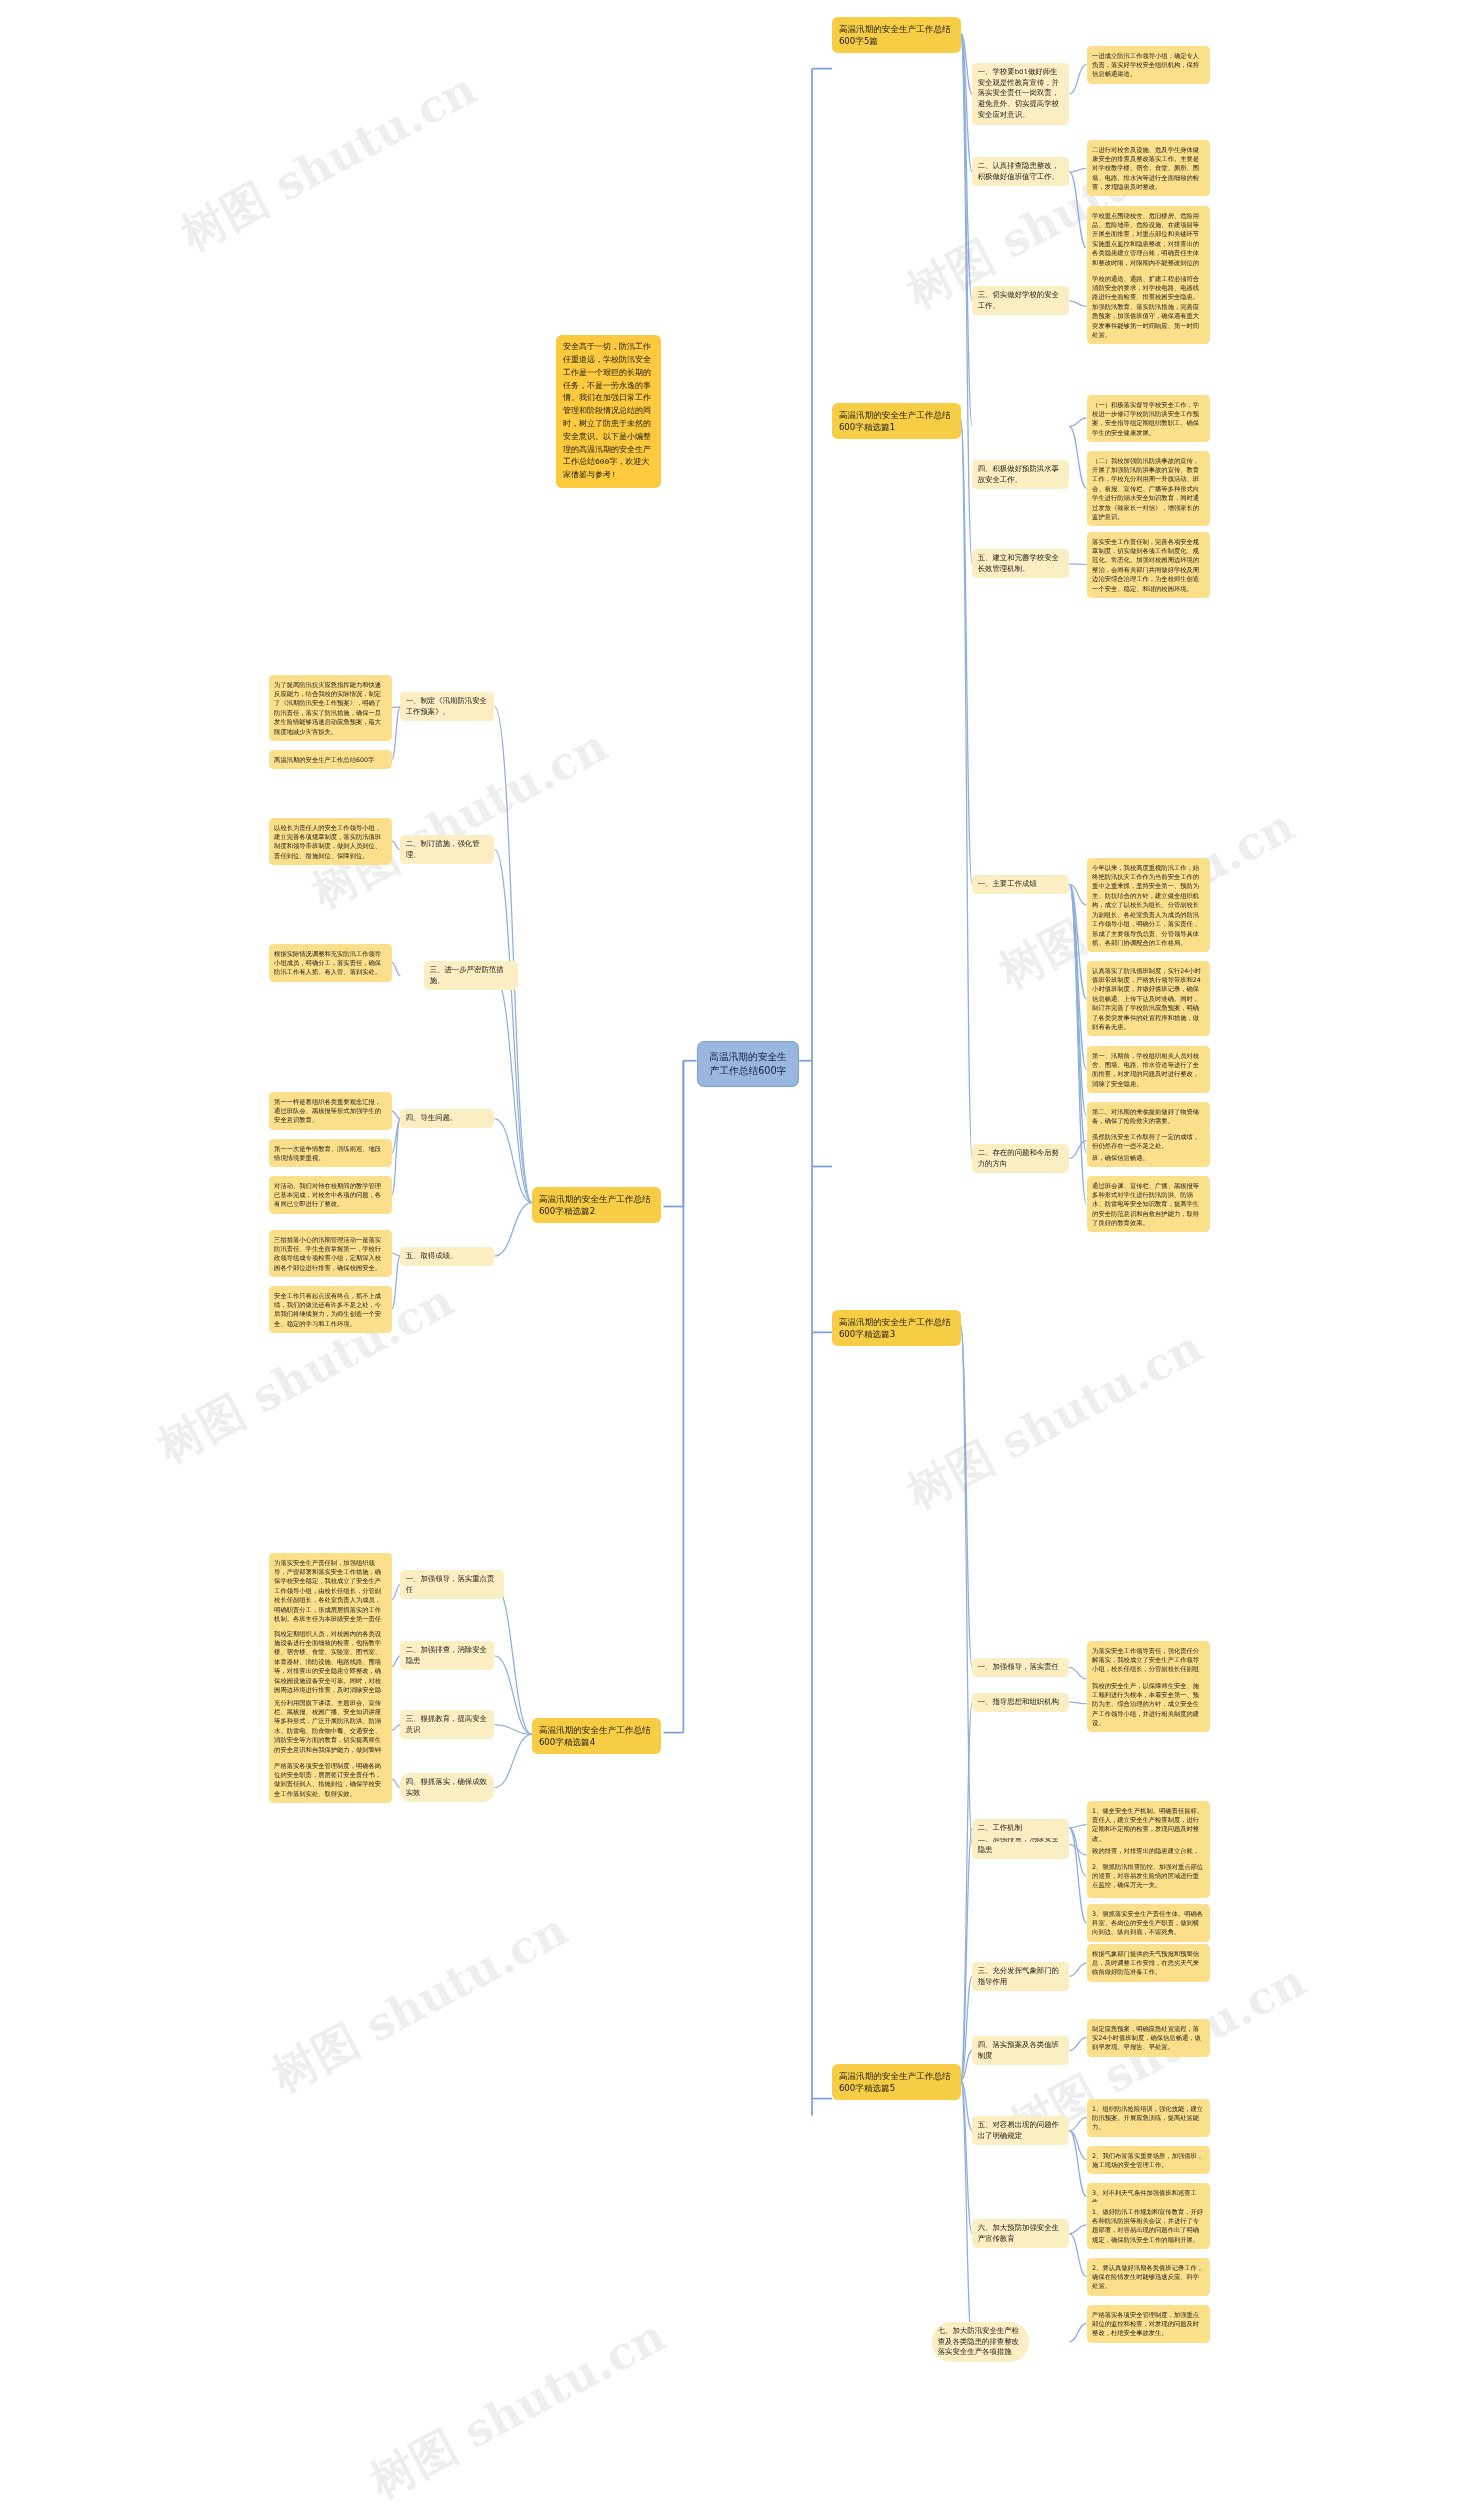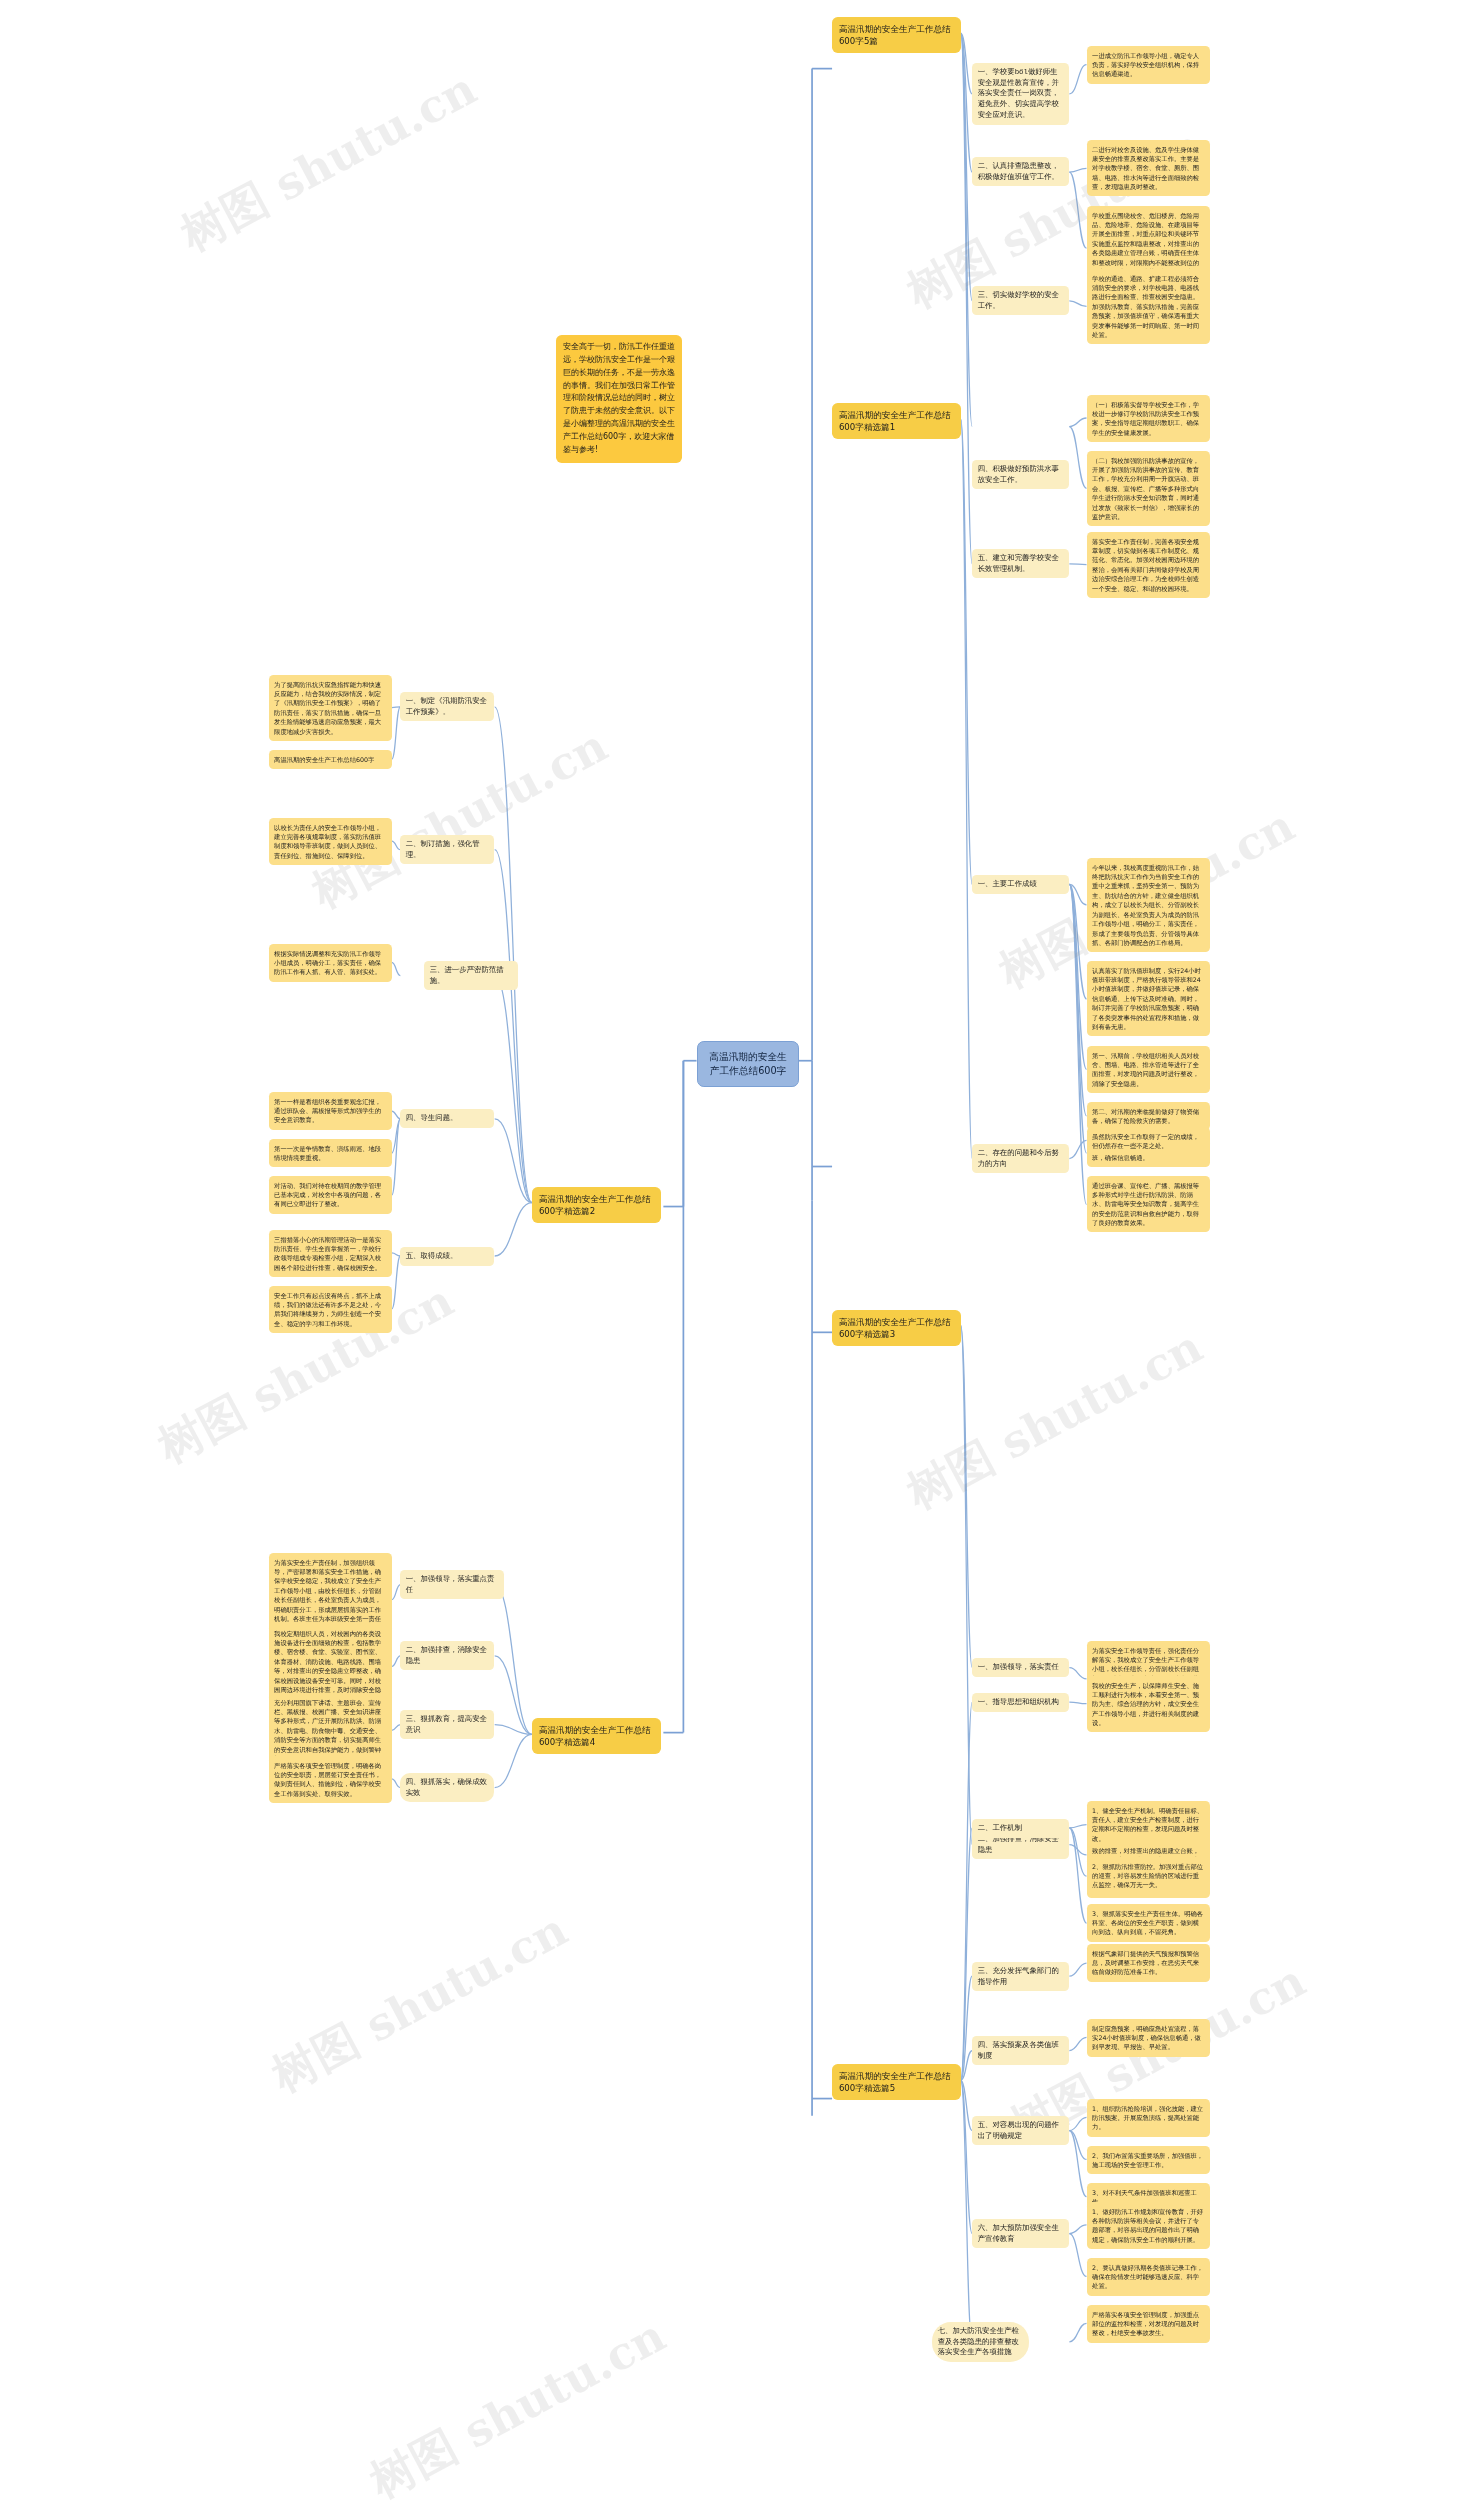--- a/index.html
+++ b/index.html
@@ -173,21 +173,21 @@
   <div class="wm" style="left:143px;top:1344px;">树图 shutu.cn</div>
   <div class="wm" style="left:257px;top:1973px;">树图 shutu.cn</div>
   <div class="wm" style="left:892px;top:189px;">树图 shutu.cn</div>
   <div class="wm" style="left:984px;top:869px;">树图 shutu.cn</div>
   <div class="wm" style="left:892px;top:1390px;">树图 shutu.cn</div>
   <div class="wm" style="left:995px;top:2024px;">树图 shutu.cn</div>
   <div class="wm" style="left:355px;top:2379px;">树图 shutu.cn</div>
 
   <div class="node n-root" style="left:697px;top:1041px;width:102px;">高温汛期的安全生产工作总结600字</div>
 
-  <div class="node n-intro" style="left:556px;top:335px;width:126px;">安全高于一切，防汛工作任重道远，学校防汛安全工作是一个艰巨的长期的任务，不是一劳永逸的事情。我们在加强日常工作管理和阶段情况总结的同时，树立了防患于未然的安全意识。以下是小编整理的高温汛期的安全生产工作总结600字，欢迎大家借鉴与参考!</div>
+  <div class="node n-intro" style="left:556px;top:335px;width:105px;font-family:Liberation Mono, monospace;">安全高于一切，防汛工作任重道远，学校防汛安全工作是一个艰巨的长期的任务，不是一劳永逸的事情。我们在加强日常工作管理和阶段情况总结的同时，树立了防患于未然的安全意识。以下是小编整理的高温汛期的安全生产工作总结600字，欢迎大家借鉴与参考!</div>
 <div class="node n-l2" style="left: 832px; top: 17px; width: 129px;">高温汛期的安全生产工作总结600字5篇</div>
     <div class="node n-l3" style="left: 972px; top: 63px; width: 97px; font-family: Liberation Mono, monospace;">一、学校要ből做好师生安全观是性教育宣传，并落实安全责任一岗双责，避免意外、切实提高学校安全应对意识。</div>
     <div class="node n-l4" style="left: 1087px; top: 46px; width: 123px;">一进成立防汛工作领导小组，确定专人负责，落实好学校安全组织机构，保持信息畅通渠道。</div>
     <div class="node n-l3" style="left: 972px; top: 157px; width: 97px;">二、认真排查隐患整改，积极做好值班值守工作。</div>
     <div class="node n-l4" style="left: 1087px; top: 140px; width: 123px;">二进行对校舍及设施、危及学生身体健康安全的排查及整改落实工作。主要是对学校教学楼、宿舍、食堂、厕所、围墙、电路、排水沟等进行全面细致的检查，发现隐患及时整改。</div>
     <div class="node n-l4" style="left: 1087px; top: 206px; width: 123px;">学校重点围绕校舍、危旧楼房、危险用品、危险地带、危险设施、在建项目等开展全面排查，对重点部位和关键环节实施重点监控和隐患整改，对排查出的各类隐患建立管理台账，明确责任主体和整改时限，对限期内不能整改到位的隐患，要采取有效防范措施，确保安全。</div>
     <div class="node n-l3" style="left: 972px; top: 286px; width: 97px;">三、切实做好学校的安全工作。</div>
     <div class="node n-l4" style="left: 1087px; top: 269px; width: 123px;">学校的通道、通路、扩建工程必须符合消防安全的要求，对学校电路、电器线路进行全面检查、排查校园安全隐患。加强防汛教育、落实防汛措施，完善应急预案，加强值班值守，确保遇有重大突发事件能够第一时间响应、第一时间处置。</div>
     <div class="node n-l3" style="left: 972px; top: 412px; width: 97px; margin-top: 48px;">四、积极做好预防洪水事故安全工作。</div>
     <div class="node n-l4" style="left: 1087px; top: 395px; width: 123px;">（一）积极落实督导学校安全工作，学校进一步修订学校防汛防洪安全工作预案，安全指导组定期组织教职工、确保学生的安全健康发展。</div>

